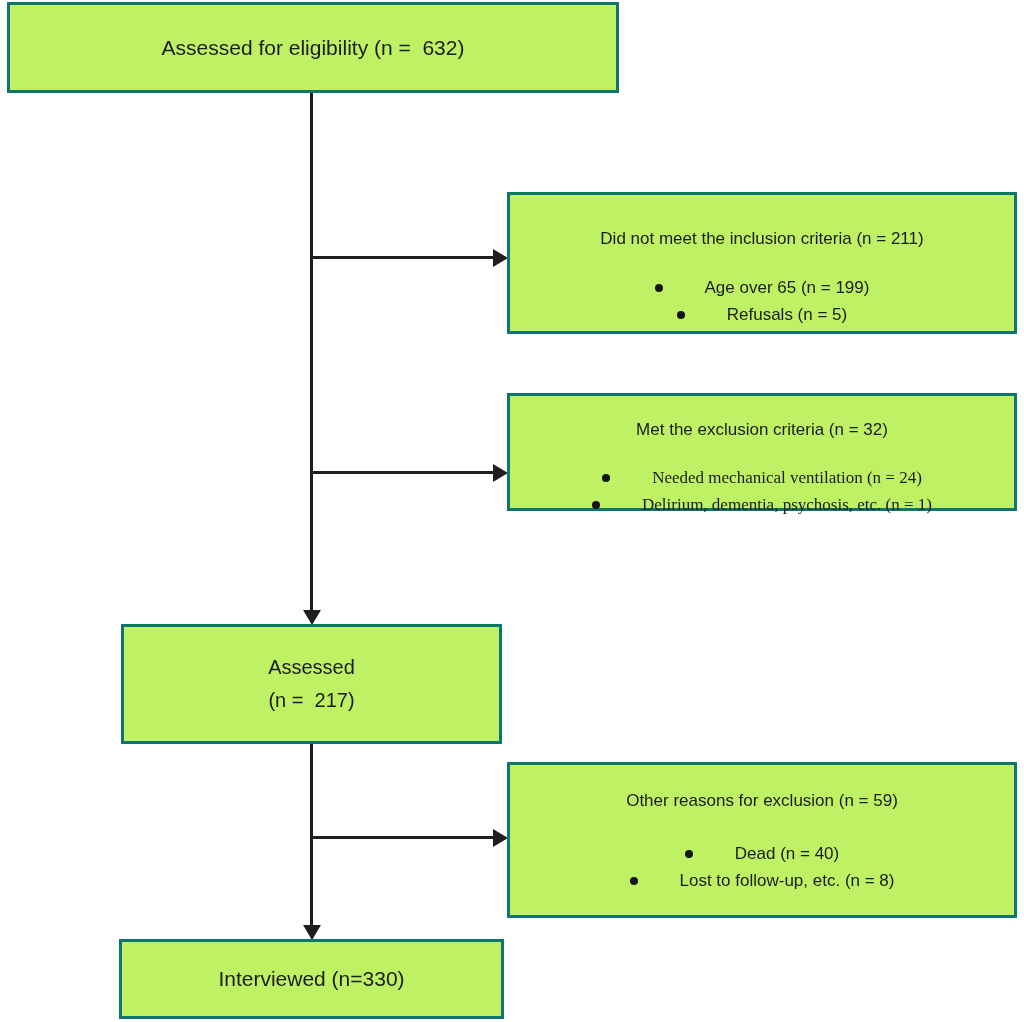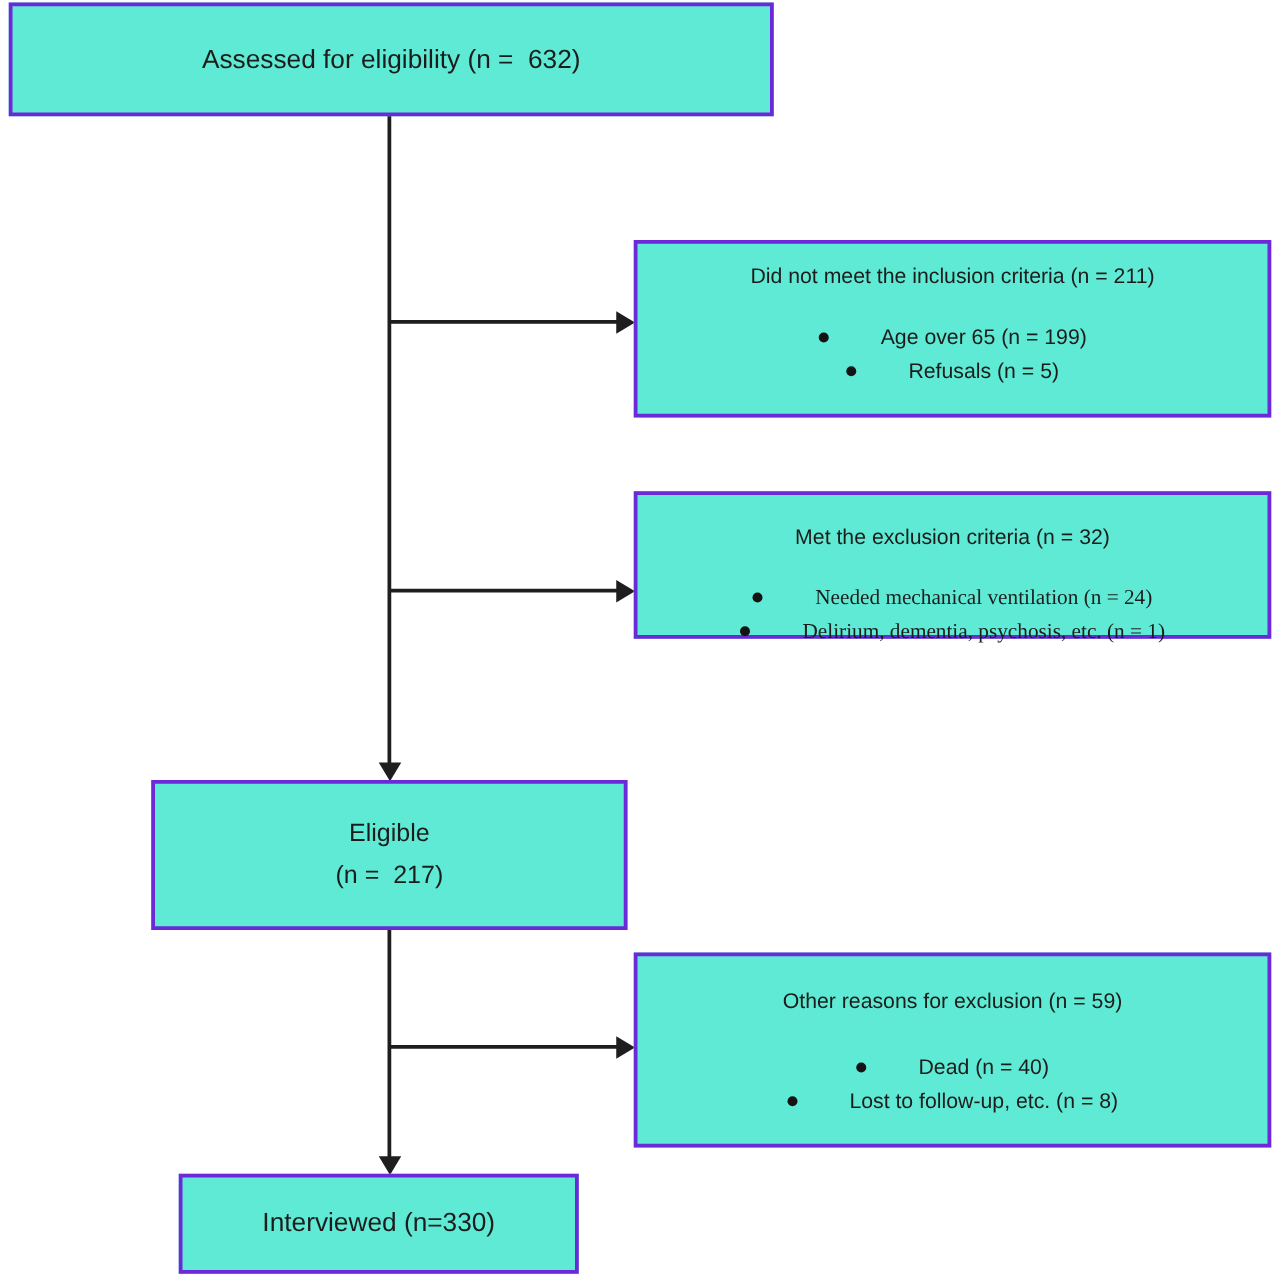--- a/index.html
+++ b/index.html
@@ -7,46 +7,46 @@
     position: relative;
     width: 1024px;
     height: 1022px;
     background: #ffffff;
     font-family: "Liberation Sans", sans-serif;
     color: #1c1c1c;
     overflow: hidden;
   }
   .box {
     position: absolute;
-    border: 3px solid #6d28d9;
-    background: #5eead4;
+    border: 3px solid #0f766e;
+    background: #bef264;
     box-sizing: border-box;
   }
   .center-box {
     display: flex;
     flex-direction: column;
     align-items: center;
     justify-content: center;
     text-align: center;
   }
   .box-text { white-space: pre-wrap; }
   #box-assessed { left: 7px; top: 2px; width: 612px; height: 91px; font-size: 21px; }
   #box-eligible { left: 121px; top: 624px; width: 381px; height: 120px; font-size: 20px; }
   #box-eligible .box-text + .box-text { margin-top: 10px; }
-  #box-interviewed { left: 119px; top: 939px; width: 320px; height: 80px; font-size: 21px; margin-left: 24px; }
+  #box-interviewed { left: 119px; top: 939px; width: 385px; height: 80px; font-size: 21px; }
 
   .side-box {
     left: 507px;
     width: 510px;
     display: flex;
     flex-direction: column;
     align-items: center;
     font-size: 17px;
   }
-  #box-inclusion { top: 192px; height: 142px; padding-top: 16px; }
+  #box-inclusion { top: 192px; height: 142px; padding-top: 34px; }
   #box-exclusion { top: 393px; height: 118px; padding-top: 24px; }
   #box-other     { top: 762px; height: 156px; padding-top: 26px; align-items: center; }
   .side-title { text-align: center; white-space: pre-wrap; }
   .bullets {
     margin-top: 28px;
     display: flex;
     flex-direction: column;
     gap: 5px;
     width: 100%;
   }
@@ -135,21 +135,21 @@
         <span class="box-text">Needed mechanical ventilation (n = 24)</span>
       </div>
       <div class="bullet-row">
         <span class="bullet-dot"></span>
         <span class="box-text">Delirium, dementia, psychosis, etc. (n = 1)</span>
       </div>
     </div>
   </div>
 
   <div class="box center-box" id="box-eligible">
-    <span class="box-text">Eligible</span>
+    <span class="box-text">Assessed</span>
     <span class="box-text">(n =  217)</span>
   </div>
 
   <div class="vline" id="vline-bottom"></div>
   <div class="arrow-down" id="arrow-interviewed"></div>
 
   <div class="hline" id="hline-other"></div>
   <div class="arrow-right" id="arrow-other"></div>
 
   <div class="box side-box" id="box-other">

